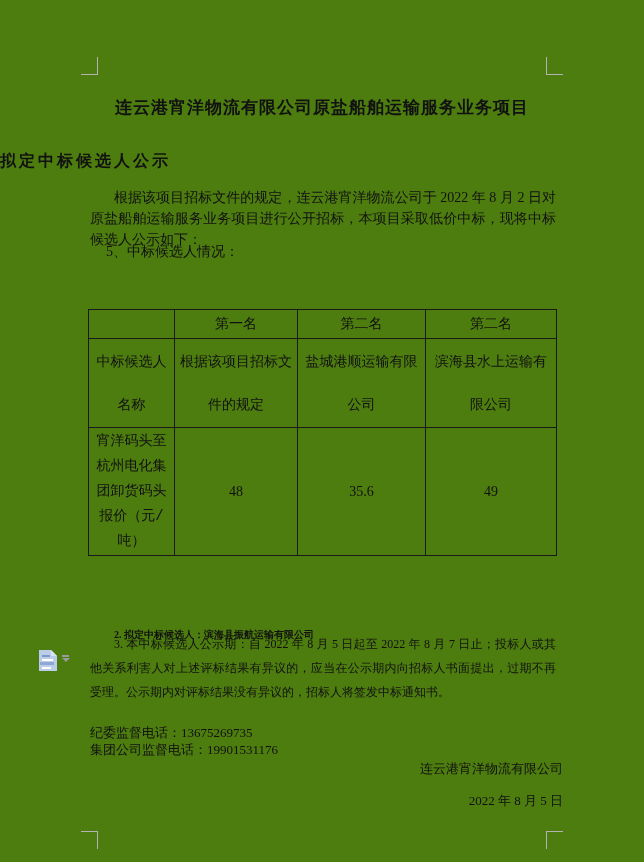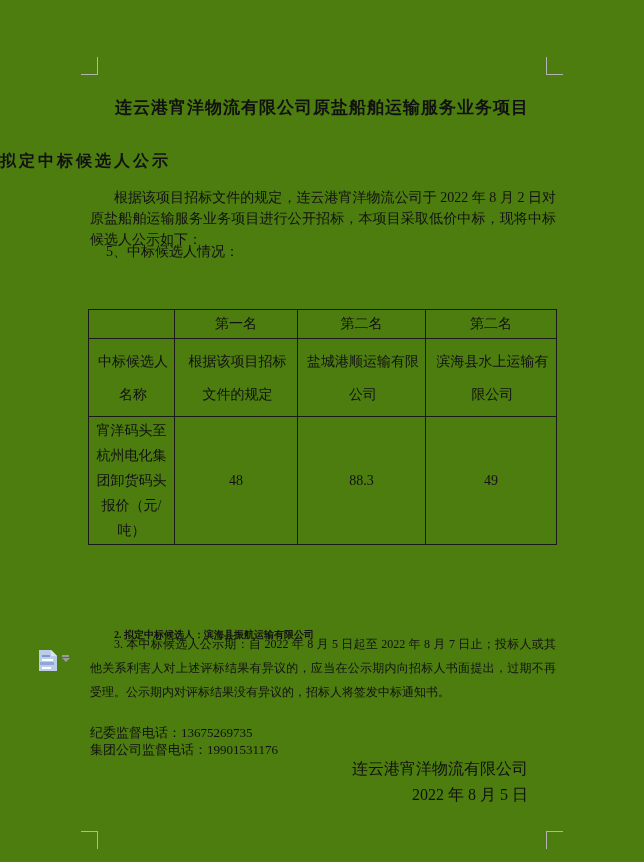--- a/index.html
+++ b/index.html
@@ -39,42 +39,42 @@
     font-size:14px;
     margin-top:48px;
   }
   table.candidates td {
     border:1.5px solid #1a1a1a;
     text-align:center; vertical-align:middle;
     padding:1px 5px; word-break:break-all;
   }
   tr.r-head  { height:29px; }
   tr.r-names { height:78px; }
-  tr.r-names td { line-height:33px;padding-left:8px; }
+  tr.r-names td { line-height:43px; }
   tr.r-price1 { height:124px; }
   tr.r-price2 { height:126px; }
-  tr.r-price1 td.rowlabel, tr.r-price2 td.rowlabel { line-height:25px; }
+  tr.r-price1 td.rowlabel, tr.r-price2 td.rowlabel { line-height:25px;font-family:Liberation Mono, monospace; }
 
   .para2 {
     position:absolute; left:90px; top:628px; width:466px;
     font-size:10px; text-indent:24px;font-weight:bold;
   }
   .para3 {
     position:absolute; left:90px; top:632px; width:466px;
     font-size:12px; line-height:24px; text-align:justify; text-indent:24px;
   }
   .phones {
     position:absolute; left:90px; top:724px;
     font-size:13px; line-height:17px;
   }
   .signature {
-    position:absolute; right:116px; top:761px;
-    text-align:right; font-size:16px; line-height:15px;
+    position:absolute; right:81px; top:761px;
+    text-align:right; font-size:13px; line-height:15px;
   }
-  .signature .sig-date { margin-top:11px; }
+  .signature .sig-date { margin-top:17px; }
 
   .marker-icon { position:absolute; left:38px; top:649px; width:20px; height:23px; cursor:pointer; }
   .marker-arrow {
     position:absolute; left:61px; top:655px; width:9px; height:8px; cursor:pointer;
   }
   .marker-arrow .bar {
     position:absolute; left:1px; top:0; width:7px; height:2px; background:#9a9a9a;
   }
   .marker-arrow .tri {
     position:absolute; left:1px; top:3px; width:0; height:0;
@@ -114,21 +114,21 @@
     </tr>
     <tr class="r-names">
       <td class="rowlabel">中标候选人名称</td>
       <td>根据该项目招标文件的规定</td>
       <td>盐城港顺运输有限公司</td>
       <td>滨海县水上运输有限公司</td>
     </tr>
     <tr class="r-price1">
       <td class="rowlabel">宵洋码头至杭州电化集团卸货码头报价（元/吨）</td>
       <td>48</td>
-      <td>88.3</td>
+      <td>35.6</td>
       <td>49</td>
     </tr>
   </tbody>
     </table>
 
   <div class="para2">2. 拟定中标候选人：滨海县振航运输有限公司</div>
   <p class="para3">3. 本中标候选人公示期：自 2022 年 8 月 5 日起至 2022 年 8 月 7 日止；投标人或其他关系利害人对上述评标结果有异议的，应当在公示期内向招标人书面提出，过期不再受理。公示期内对评标结果没有异议的，招标人将签发中标通知书。</p>
 
   <div class="phones">
     <div>纪委监督电话：13675269735</div>

